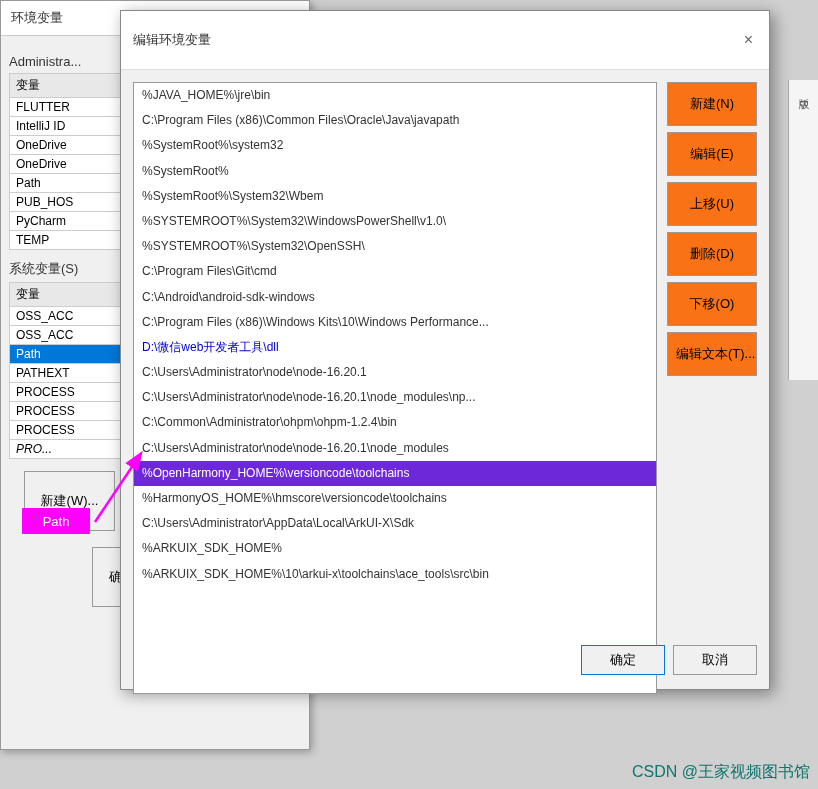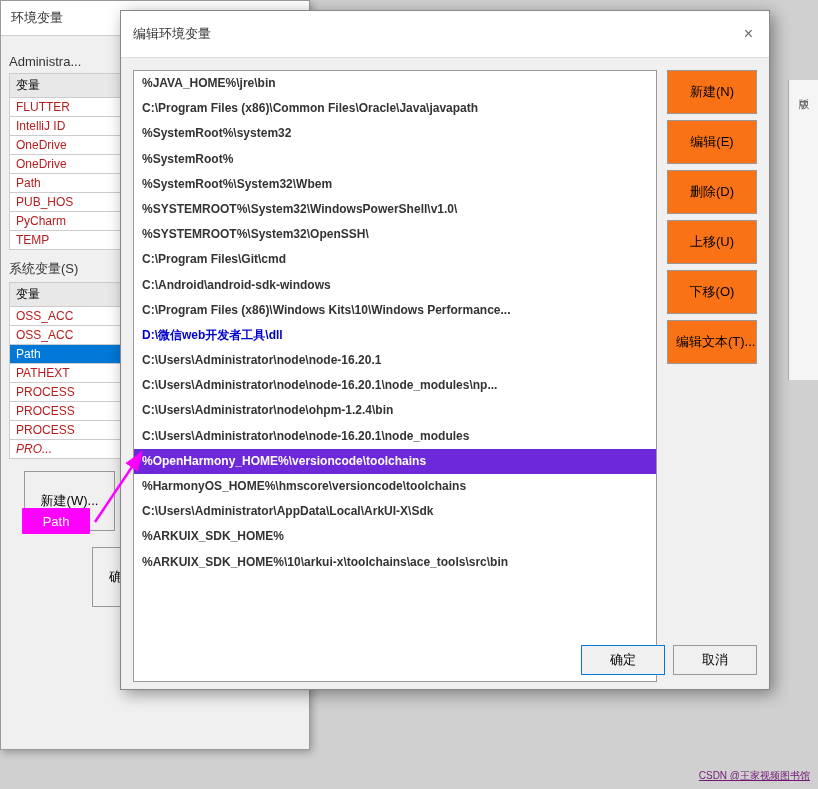--- a/index.html
+++ b/index.html
@@ -50,21 +50,21 @@
       border: 1px solid #ccc;
       padding: 3px 6px;
       text-align: left;
       font-weight: normal;
       font-size: 12px;
     }
     .bg-table td {
       border: 1px solid #ccc;
       padding: 2px 6px;
       font-size: 12px;
-      color: #b91c1c;
+      color: #000000;
       white-space: nowrap;
       overflow: hidden;
       text-overflow: ellipsis;
       max-width: 140px;
     }
     .bg-table tr.highlighted td {
       background: #0078d7;
       color: #fff;
     }
     .bg-bottom-buttons {
@@ -92,21 +92,21 @@
       height: 680px;
       background: #f0f0f0;
       border: 1px solid #888;
       box-shadow: 4px 4px 15px rgba(0,0,0,0.4);
     }
     .dialog-titlebar {
       background: #fff;
       display: flex;
       justify-content: space-between;
       align-items: center;
-      padding: 14px 12px;
+      padding: 20px 12px;
       border-bottom: 1px solid #ddd;
     }
     .dialog-titlebar-text {
       font-size: 13px;
       color: #333;
     }
     .dialog-close-btn {
       background: none;
       border: none;
       font-size: 16px;
@@ -128,21 +128,20 @@
       flex: 1;
       display: flex;
       flex-direction: column;
       border: 1px solid #999;
       background: #fff;
       position: relative;
     }
     .list-scroll {
       overflow-y: auto;
       flex: 1;
-      font-weight: bold;
     }
     .list-item {
       padding: 3px 8px;
       font-size: 12px;
       color: #333;
       cursor: default;
       white-space: nowrap;
       line-height: 1.6;
     }
     .list-item.selected {
@@ -216,23 +215,22 @@
       width: 818px;
       height: 789px;
       pointer-events: none;
     }
 
     
     .csdn-watermark {
       position: absolute;
       bottom: 6px;
       right: 8px;
-      font-size: 10px;
-      color: #701a75;
-      text-decoration: underline;
+      font-size: 16px;
+      color: #0f766e;
     }
 
     
     .right-partial {
       position: absolute;
       right: 0;
       top: 80px;
       width: 30px;
       background: #f5f5f5;
       border-left: 1px solid #aaa;
@@ -376,34 +374,34 @@
           <div class="list-item">%SystemRoot%</div>
           <div class="list-item">%SystemRoot%\System32\Wbem</div>
           <div class="list-item">%SYSTEMROOT%\System32\WindowsPowerShell\v1.0\</div>
           <div class="list-item">%SYSTEMROOT%\System32\OpenSSH\</div>
           <div class="list-item">C:\Program Files\Git\cmd</div>
           <div class="list-item">C:\Android\android-sdk-windows</div>
           <div class="list-item">C:\Program Files (x86)\Windows Kits\10\Windows Performance...</div>
           <div class="list-item wechat">D:\微信web开发者工具\dll</div>
           <div class="list-item">C:\Users\Administrator\node\node-16.20.1</div>
           <div class="list-item">C:\Users\Administrator\node\node-16.20.1\node_modules\np...</div>
-          <div class="list-item">C:\Users\Administrator\node\ohpm-1.2.4\bin</div>
+          <div class="list-item">C:\Common\Administrator\ohpm\ohpm-1.2.4\bin</div>
           <div class="list-item">C:\Users\Administrator\node\node-16.20.1\node_modules</div>
           <div class="list-item selected">%OpenHarmony_HOME%\versioncode\toolchains</div>
           <div class="list-item">%HarmonyOS_HOME%\hmscore\versioncode\toolchains</div>
           <div class="list-item">C:\Users\Administrator\AppData\Local\ArkUI-X\Sdk</div>
           <div class="list-item">%ARKUIX_SDK_HOME%</div>
           <div class="list-item">%ARKUIX_SDK_HOME%\10\arkui-x\toolchains\ace_tools\src\bin</div>
         </div>
     </div>
     <div class="right-buttons" id="right-buttons-container">
     <button class="right-btn">新建(N)</button>
         <button class="right-btn">编辑(E)</button>
+        <button class="right-btn">上移(U)</button>
         <button class="right-btn">删除(D)</button>
-        <button class="right-btn">上移(U)</button>
         <button class="right-btn">下移(O)</button>
         <button class="right-btn">编辑文本(T)...</button>
       </div>
   </div>
   <div class="dialog-bottom">
     <button class="dialog-bottom-btn confirm">确定</button>
     <button class="dialog-bottom-btn cancel">取消</button>
   </div>
 </div>
 

